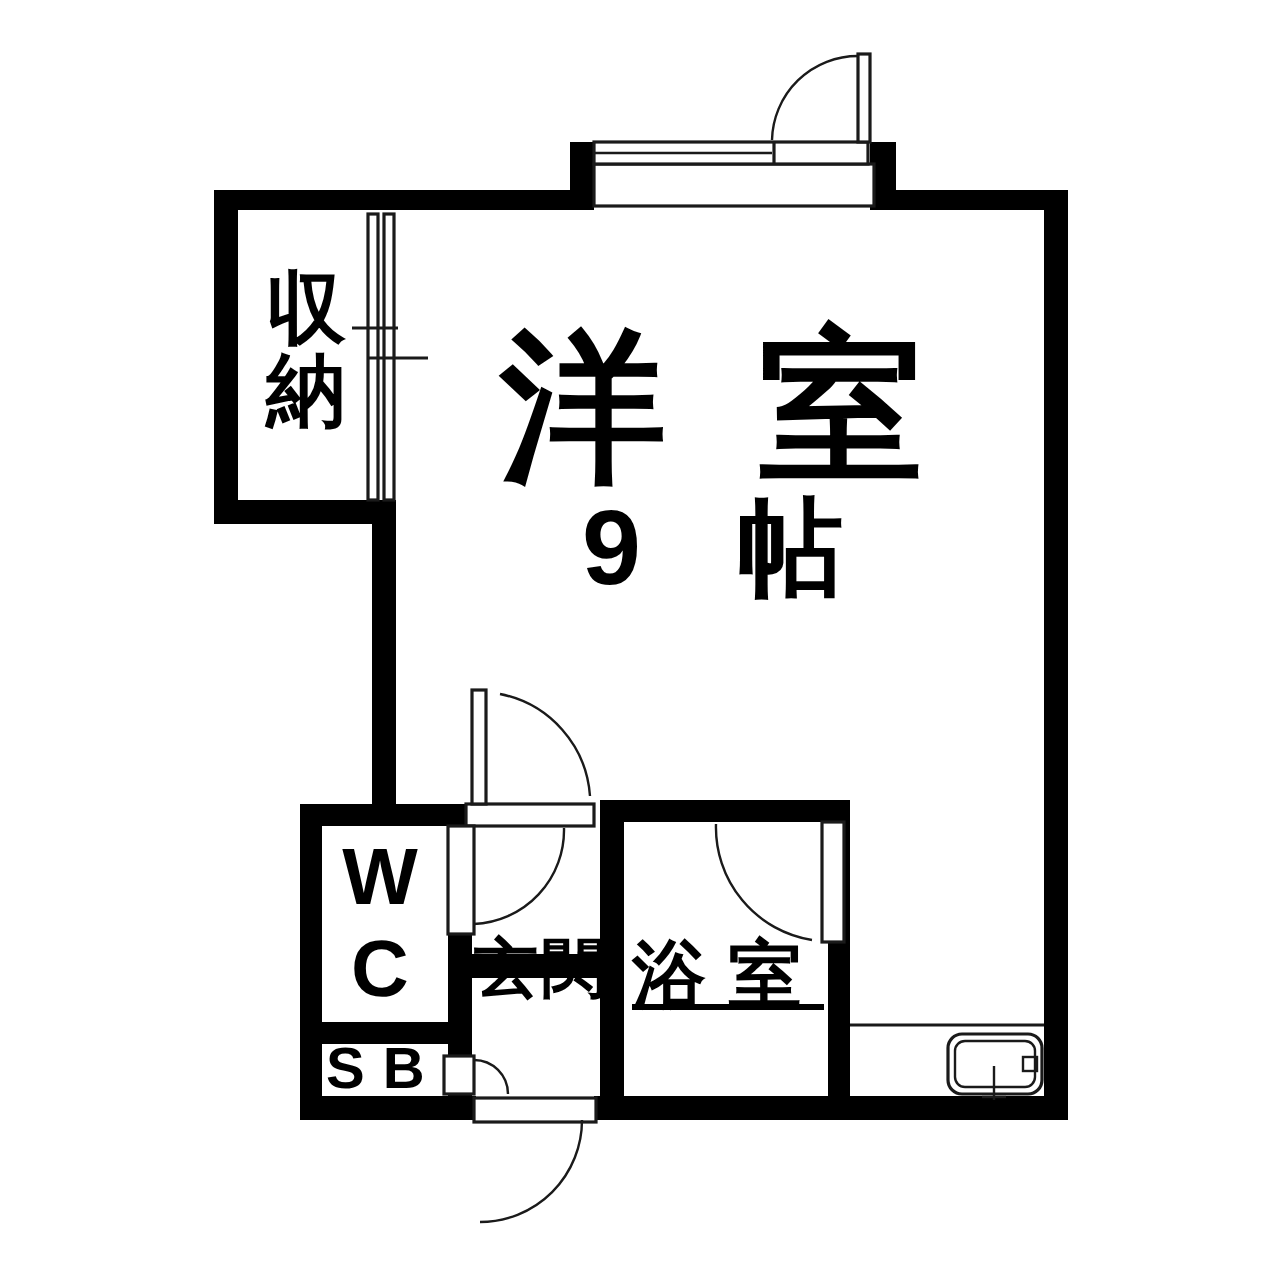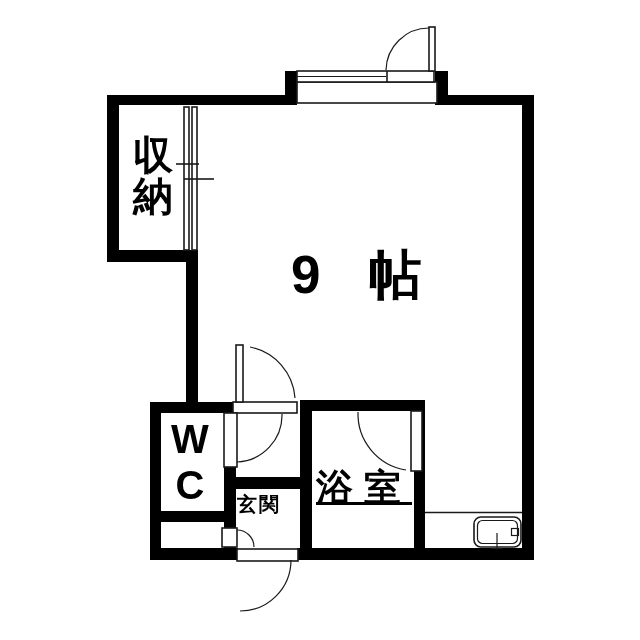--- a/index.html
+++ b/index.html
@@ -14,21 +14,21 @@
   .leaf{fill:var(--bg,#fff);stroke:var(--line,#1a1a1a);stroke-width:1.6;}
   .label{position:absolute;font-weight:bold;color:#000;white-space:nowrap;line-height:1;}
   .stack span{display:block;text-align:center;}
   .lbl-closet{left:130px;top:135px;font-size:40px;width:46px;}
   .lbl-closet span{line-height:41px;}
   .lbl-main1{left:250px;top:162px;font-size:83px;letter-spacing:46px;}
   .lbl-main2{left:291px;top:248px;font-size:53px;letter-spacing:48px;}
   .lbl-wc{left:162px;top:416px;font-size:40px;width:56px;}
   .lbl-wc span{line-height:46px;}
   .lbl-sb{left:163px;top:521px;font-size:29px;letter-spacing:9px;}
-  .lbl-genkan{left:237px;top:494px;font-size:20px;letter-spacing:2px;}
+  .lbl-genkan{left:237px;top:468px;font-size:32px;letter-spacing:2px;}
   .lbl-bath{left:316px;top:469px;font-size:37px;letter-spacing:11px;text-decoration:underline;}
 </style>
 </head>
 <body>
 
 <div id="plan" style="--wall: #000000; --bg: #ffffff; --line: #1a1a1a;">
   <svg width="640" height="640" viewBox="0 0 640 640">
 
     <g shape-rendering="crispEdges">
       <rect class="wall" x="107" y="95" width="190" height="10"></rect>
@@ -84,22 +84,24 @@
     <rect class="thin2" x="511.5" y="528.5" width="7" height="7"></rect>
     <line class="thin2" x1="497" y1="533" x2="497" y2="550"></line>
     <line class="thin2" x1="491" y1="548.5" x2="503" y2="548.5"></line>
   </svg>
 
   <div class="label stack lbl-closet">
     <span>収</span>
     <span>納</span>
   </div>
 
+  <div class="label lbl-main1">洋室</div>
   <div class="label lbl-main2">9帖</div>
 
   <div class="label stack lbl-wc">
     <span>W</span>
     <span>C</span>
   </div>
 
+  <div class="label lbl-sb">SB</div>
   <div class="label lbl-genkan">玄関</div>
   <div class="label lbl-bath">浴室</div>
 </div>
 
 </body></html>

